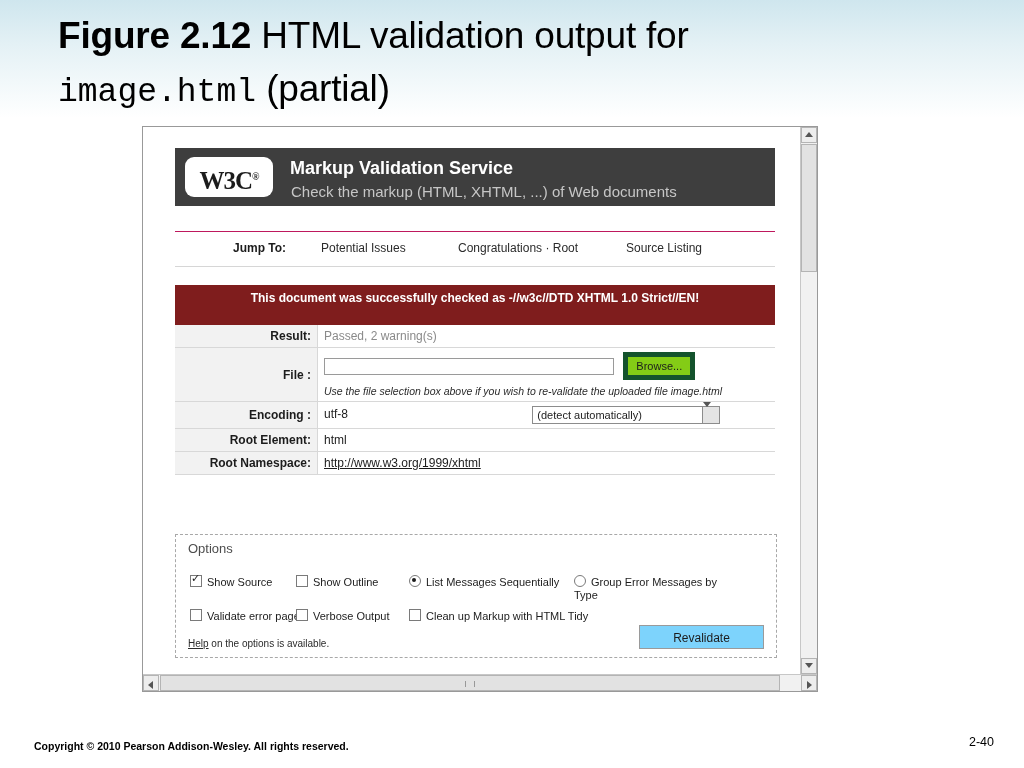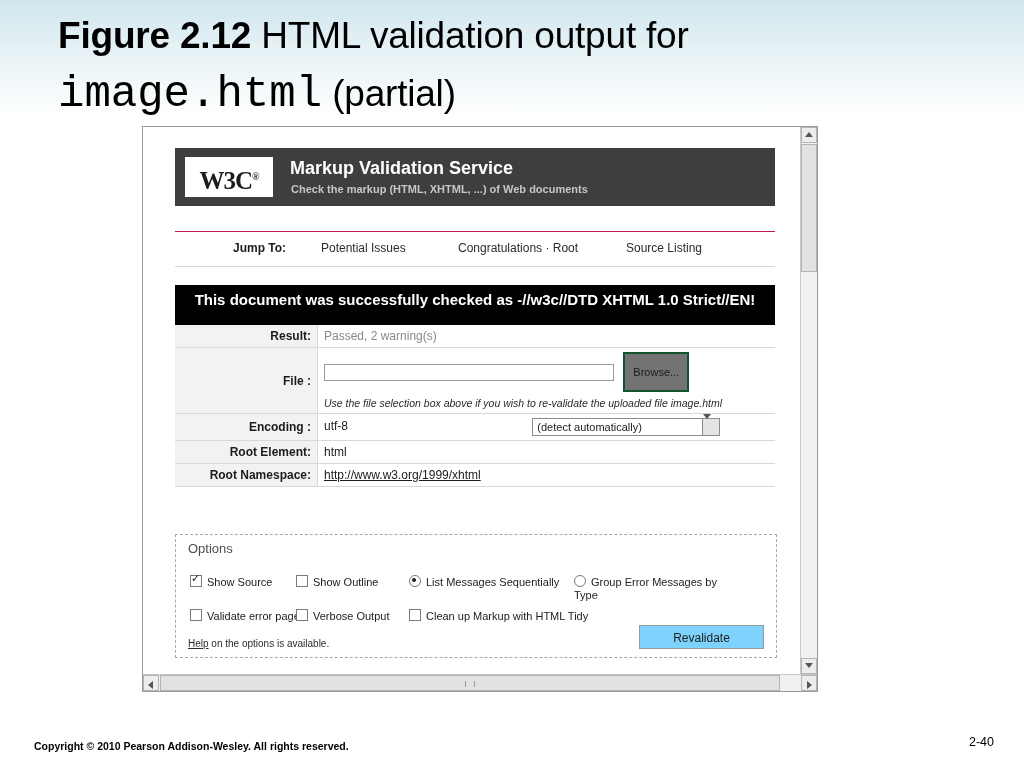--- a/index.html
+++ b/index.html
@@ -32,21 +32,21 @@
     line-height: 1.42;
     color: #000000;
     font-weight: normal;
     letter-spacing: -0.2px;
   }
   .slide-title .figlabel {
     font-weight: bold;
   }
   .slide-title .mono {
     font-family: "Liberation Mono", monospace;
-    font-size: 44px;
+    font-size: 33px;
     letter-spacing: 0px;
   }
 
   
   .screenshot {
     position: absolute;
     left: 142px;
     top: 126px;
     width: 676px;
     height: 566px;
@@ -192,40 +192,41 @@
     width: 88px;
     height: 40px;
     background: #ffffff;
     color: #1c1c1c;
     font-weight: bold;
     font-size: 25px;
     letter-spacing: -1px;
     text-align: center;
     line-height: 40px;
     font-family: "Liberation Serif", serif;
+    border-radius: 9px;
   }
   .w3c-logo sup {
     font-size: 10px;
     vertical-align: super;
   }
   .banner-title {
     position: absolute;
     left: 115px;
     top: 10px;
     color: #ffffff;
     font-size: 18px;
     font-weight: bold;
   }
   .banner-sub {
     position: absolute;
     left: 116px;
     top: 35px;
     color: #c6c6c6;
-    font-size: 11px;
-    font-weight: bold;
+    font-size: 15px;
+    font-weight: normal;
   }
 
   
   .jumpbar {
     position: absolute;
     left: 32px;
     top: 104px;
     width: 600px;
     height: 34px;
     border-top: 1px solid #be185d;
@@ -249,23 +250,23 @@
   .jumpbar .l2 { left: 283px; }
   .jumpbar .l3 { left: 451px; }
 
   
   .success {
     position: absolute;
     left: 32px;
     top: 158px;
     width: 600px;
     height: 40px;
-    background: #000000;
+    background: #7f1d1d;
     color: #ffffff;
-    font-size: 15px;
+    font-size: 12px;
     font-weight: bold;
     text-align: center;
     padding-top: 6px;
     box-sizing: border-box;
     line-height: 1.25;
   }
 
   
   .restable {
     position: absolute;
@@ -300,23 +301,23 @@
     height: 17px;
     border: 1px solid #9a9a9a;
     background: #ffffff;
     box-sizing: border-box;
     vertical-align: middle;
     font-size: 11px;
   }
   .browse-btn {
     display: inline-block;
     margin-left: 6px;
-    padding: 12px 8px;
-    border: 2px solid #14532d;
-    background: #737373;
+    padding: 3px 8px;
+    border: 5px solid #14532d;
+    background: #84cc16;
     font-size: 11px;
     vertical-align: middle;
     font-family: "Liberation Sans", sans-serif;
   }
   .file-hint {
     display: block;
     margin-top: 5px;
     font-size: 10.5px;
     font-style: italic;
     color: #2b2b2b;

